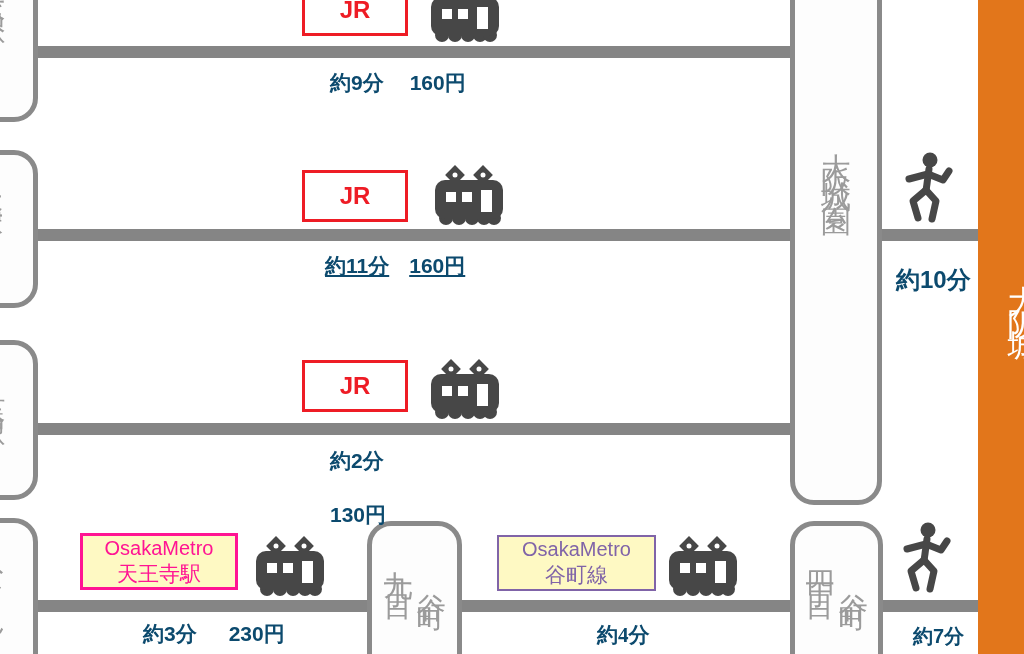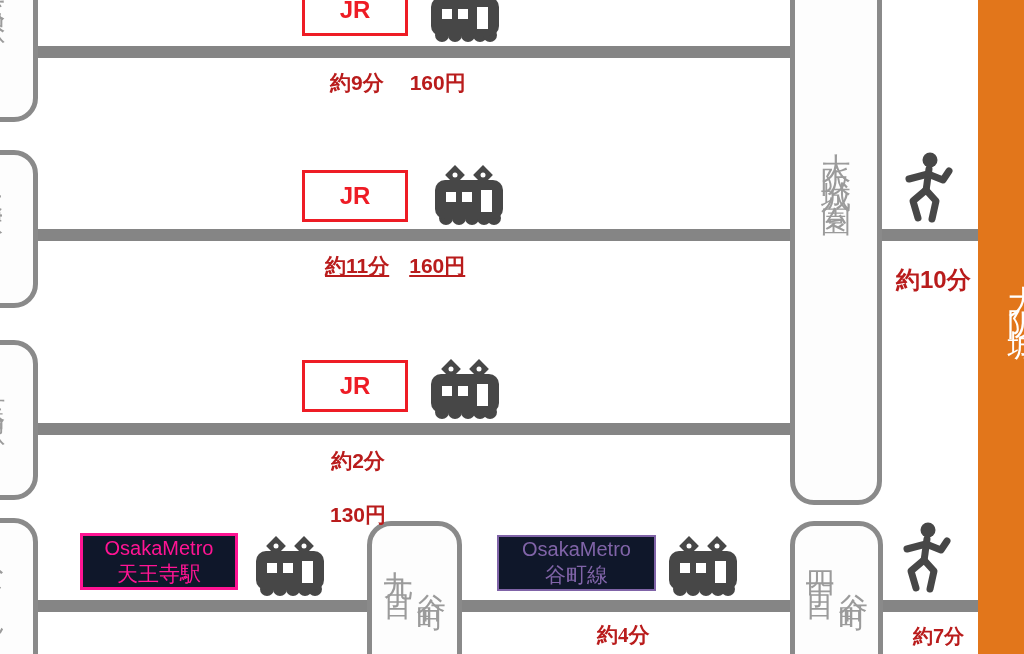--- a/index.html
+++ b/index.html
@@ -18,31 +18,31 @@
     white-space:nowrap;
   }
   .vcenter { position:absolute; left:50%; transform:translateX(-50%); }
   .jr-box {
     position:absolute; box-sizing:border-box; width:106px; height:52px;
     background:#fff; border:3px solid #ee1c25; color:#ee1c25;
     display:flex; align-items:center; justify-content:center;
     font-size:24px; font-weight:bold;
   }
   .metro-box {
-    position:absolute; box-sizing:border-box; background:#0f172a;
+    position:absolute; box-sizing:border-box; background:#fef9c3;
     display:flex; flex-direction:column; align-items:center; justify-content:center;
     line-height:1.25; text-align:center;
   }
   .metro-pink  { border:3px solid #ff1493; color:#ff1493; }
   .metro-purple{ border:2px solid #8064a8; color:#8064a8; }
   .metro-op   { font-size:20px; }
   .metro-line { font-size:21px; }
   .fact {
-    position:absolute; display:flex; color:#b91c1c;
-    font-size:21px; font-weight:bold; white-space:nowrap;align-items:center;
+    position:absolute; display:flex; color:#0c4a6e;
+    font-size:21px; font-weight:bold; white-space:nowrap;
   }
   .icon { position:absolute; }
   .two-col { display:flex; justify-content:center; gap:4px; }
   .two-col .vtext { font-size:29px; letter-spacing:12px; }
   .orange-bar { position:absolute; left:978px; top:0; width:46px; height:654px; background:#e2761b; }
   .orange-label {
     position:absolute; left:1008px; top:260px;
     writing-mode:vertical-rl; text-orientation:upright;
     color:#ffffff; font-size:32px; letter-spacing:22px; line-height:1;
   }
@@ -229,20 +229,24 @@
     <span>160円</span>
   </div>
   <div class="fact" style="left:325px; top:252px; gap:20px;text-decoration:underline;">
     <span>約11分</span>
     <span>160円</span>
   </div>
   <div class="fact" style="left:330px; top:447px; gap:26px;flex-direction:column;">
     <span>約2分</span>
     <span>130円</span>
   </div>
+  <div class="fact" style="left:143px; top:620px; gap:32px;">
+    <span>約3分</span>
+    <span>230円</span>
+  </div>
   <div class="fact" style="left:597px; top:621px;font-family:Liberation Serif, serif;">
     <span>約4分</span>
   </div>
   <div class="fact" style="left:896px; top:264px; font-size:24px;">
     <span>約10分</span>
   </div>
   <div class="fact" style="left:897px; top:623px; font-size:20px;margin-left:16px;">
     <span>約7分</span>
   </div>
 

